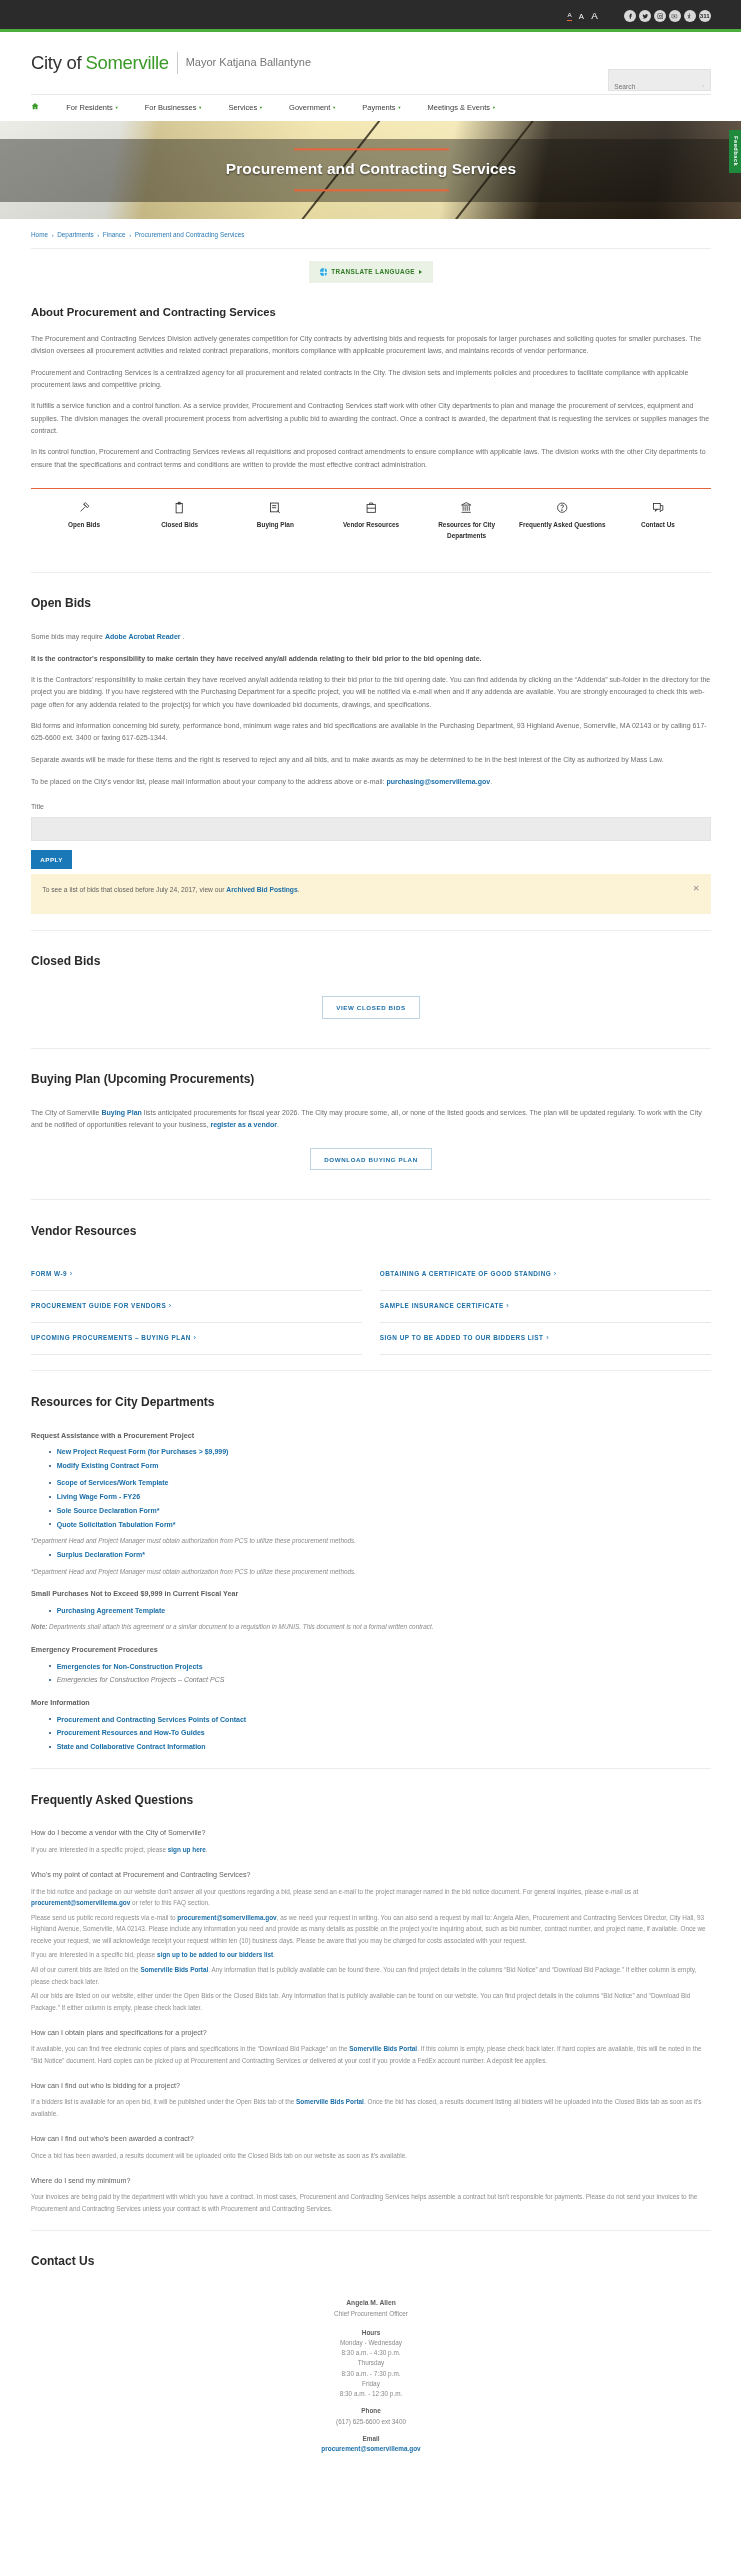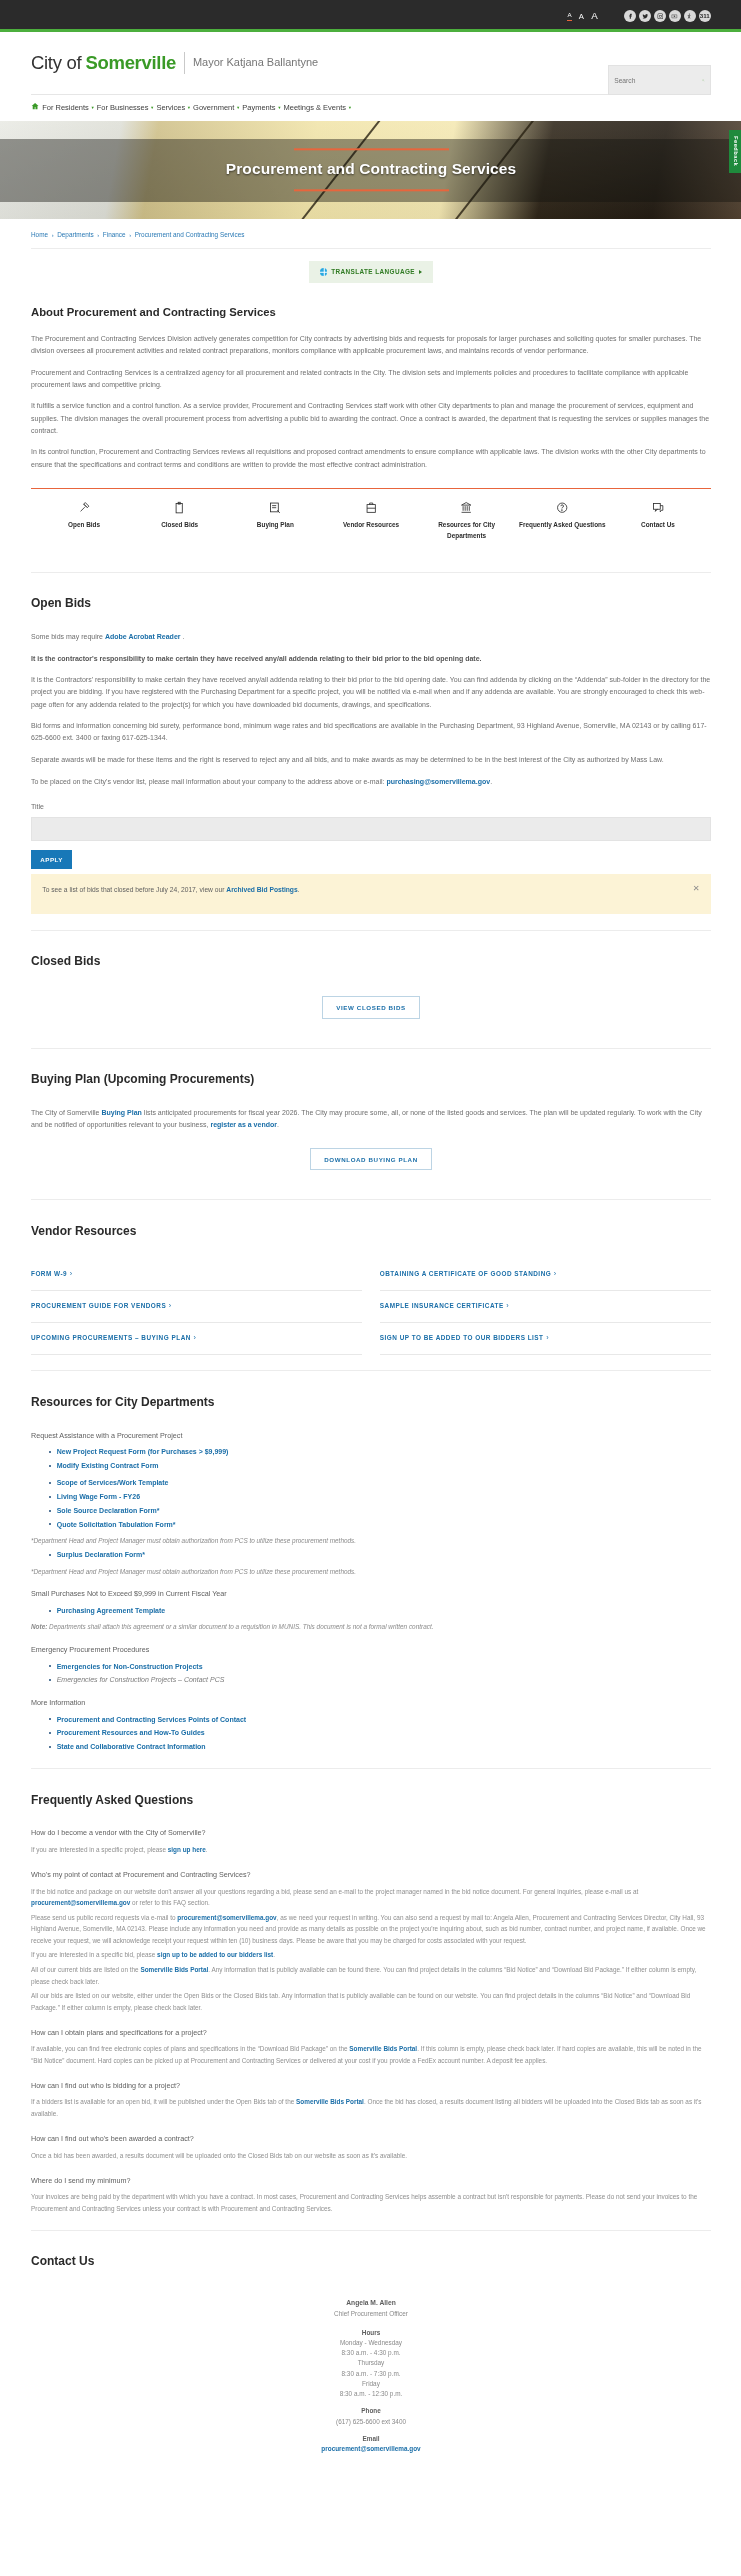--- a/index.html
+++ b/index.html
@@ -52,50 +52,50 @@
     display:flex;
     align-items:center;
     padding:0 31px;
     background:#fff;
   }
   .logo { display:flex; align-items:center; }
   .logo-city {
     font-size:18.5px; color:#333; font-weight:400; letter-spacing:-0.3px;
   }
   .logo-somerville {
-    font-size:18.5px; color:#3a9a27; font-weight:bold; margin-left:4.1px; letter-spacing:-0.3px;
+    font-size:18.5px; color:#3a9a27; font-weight:normal; margin-left:4.1px; letter-spacing:-0.3px;
   }
   .logo-divider {
     width:0.5px; height:21.6px; background:#c9c9c9; margin:0 8.2px;
   }
   .logo-mayor { font-size:11px; color:#767676; }
   .search-box {
     margin-left:auto;
-    width:103px; height:30px;
+    width:103px; height:22px;
     background:#ececec;
     border:0.5px solid #e2e2e2;
-    display:flex; align-items:center;
+    display:flex; align-items:flex-end;
     padding:0 5.2px;
     margin-top:34px;
   }
   .search-box input {
     border:none; background:transparent; outline:none;
     flex:1; font-size:6.7px; color:#9a9a9a;
     font-family:"Liberation Sans", sans-serif;
   }
   .search-box svg { width:6.7px; height:6.7px; stroke:#8bbf7a; fill:none; stroke-width:2; }
 
   
   .main-nav {
     border-top:0.5px solid #e6e6e6;
     margin:0 31px;
     height:27px;
     display:flex;
     align-items:center;
-    gap:3px;
+    gap:27px;
   }
   .nav-home svg { width:8.2px; height:8.2px; fill:#3a9a27; }
   .nav-item {
     font-size:7.5px; color:#3d3d3d; display:flex; align-items:center; gap:2.6px; cursor:pointer;
   }
   .caret { font-size:4.6px; color:#3a9a27; }
 
   
   .hero {
     height:98px;
@@ -244,21 +244,21 @@
     border-bottom:0.5px solid #e8e8e8;
     padding:9.3px 0 10.3px 0;
   }
   .res-cell a {
     font-size:6.4px; font-weight:bold; letter-spacing:0.5px;
     color:#1a6ea8;
   }
   .res-chev { color:#1a6ea8; margin-left:2.6px; }
 
   
-  h4.sub { font-size:7.2px; color:#5e5e5e; font-weight:normal; margin:11.3px 0 5.2px 0; }
+  h4.sub { font-size:7.2px; color:#5e5e5e; font-weight:bold; margin:11.3px 0 5.2px 0; }
   ul.linklist { list-style:none; margin:0 0 6.2px 17.5px; }
   ul.linklist li {
     position:relative; padding-left:8.2px; margin-bottom:2.6px;
     font-size:7px; color:#6e6e6e;
   }
   ul.linklist li::before {
     content:""; position:absolute; left:0; top:4.6px;
     width:2.1px; height:2.1px; background:#55789a;
   }
   ul.linklist li a { color:#1a6ea8; font-weight:bold; font-size:7px; }

